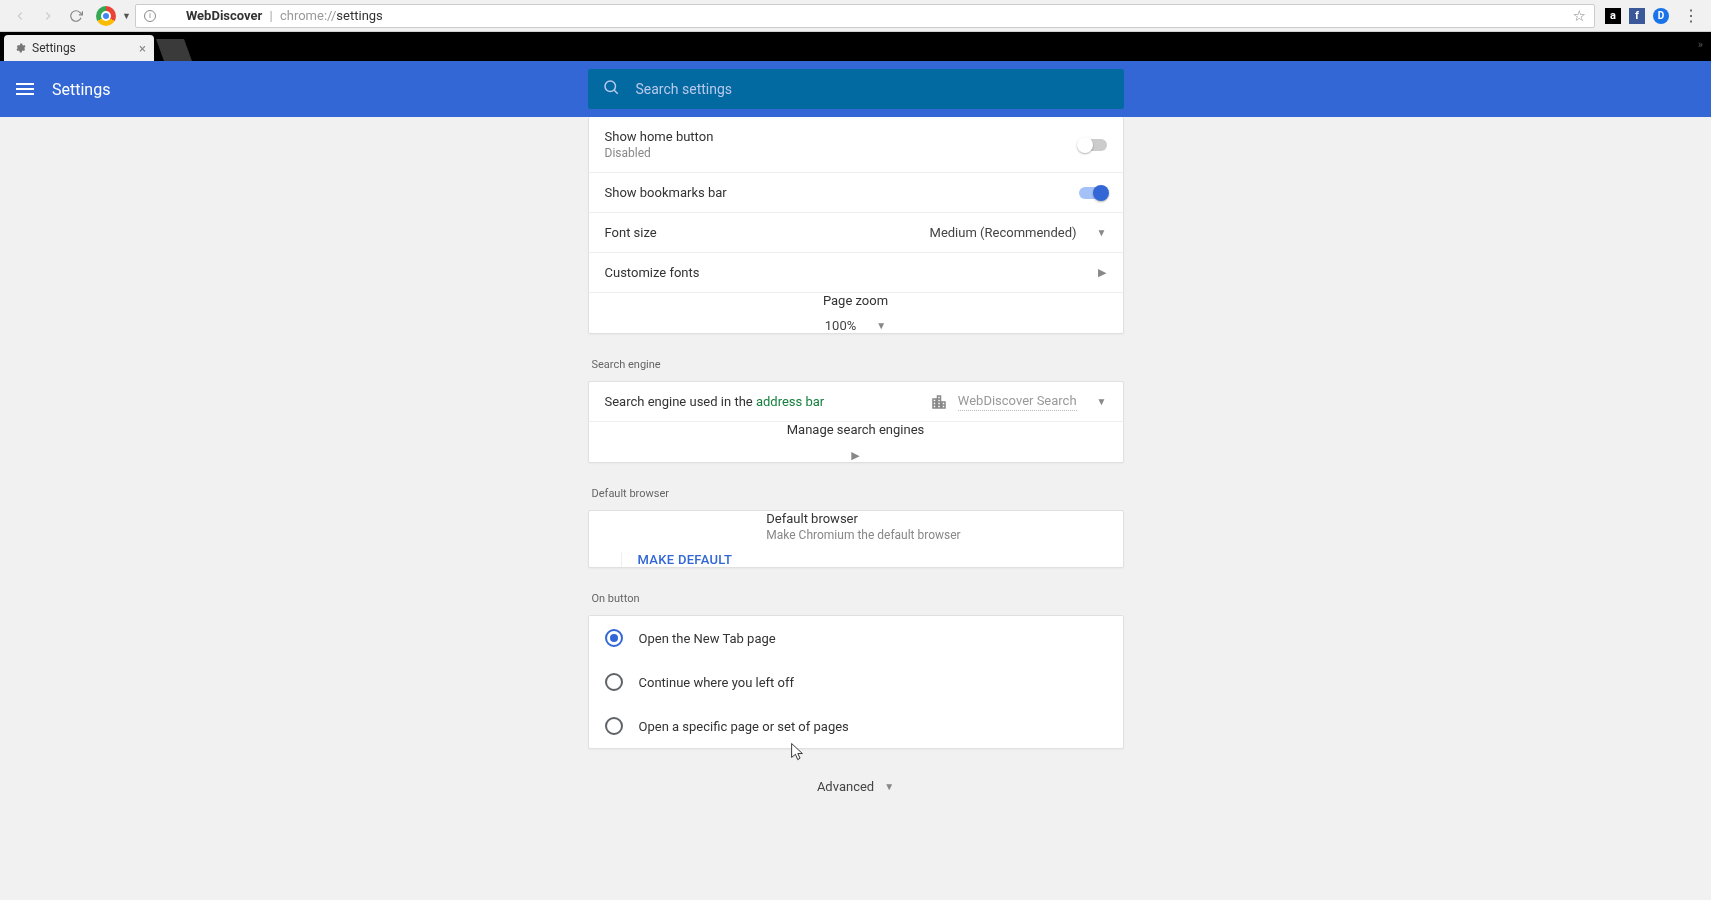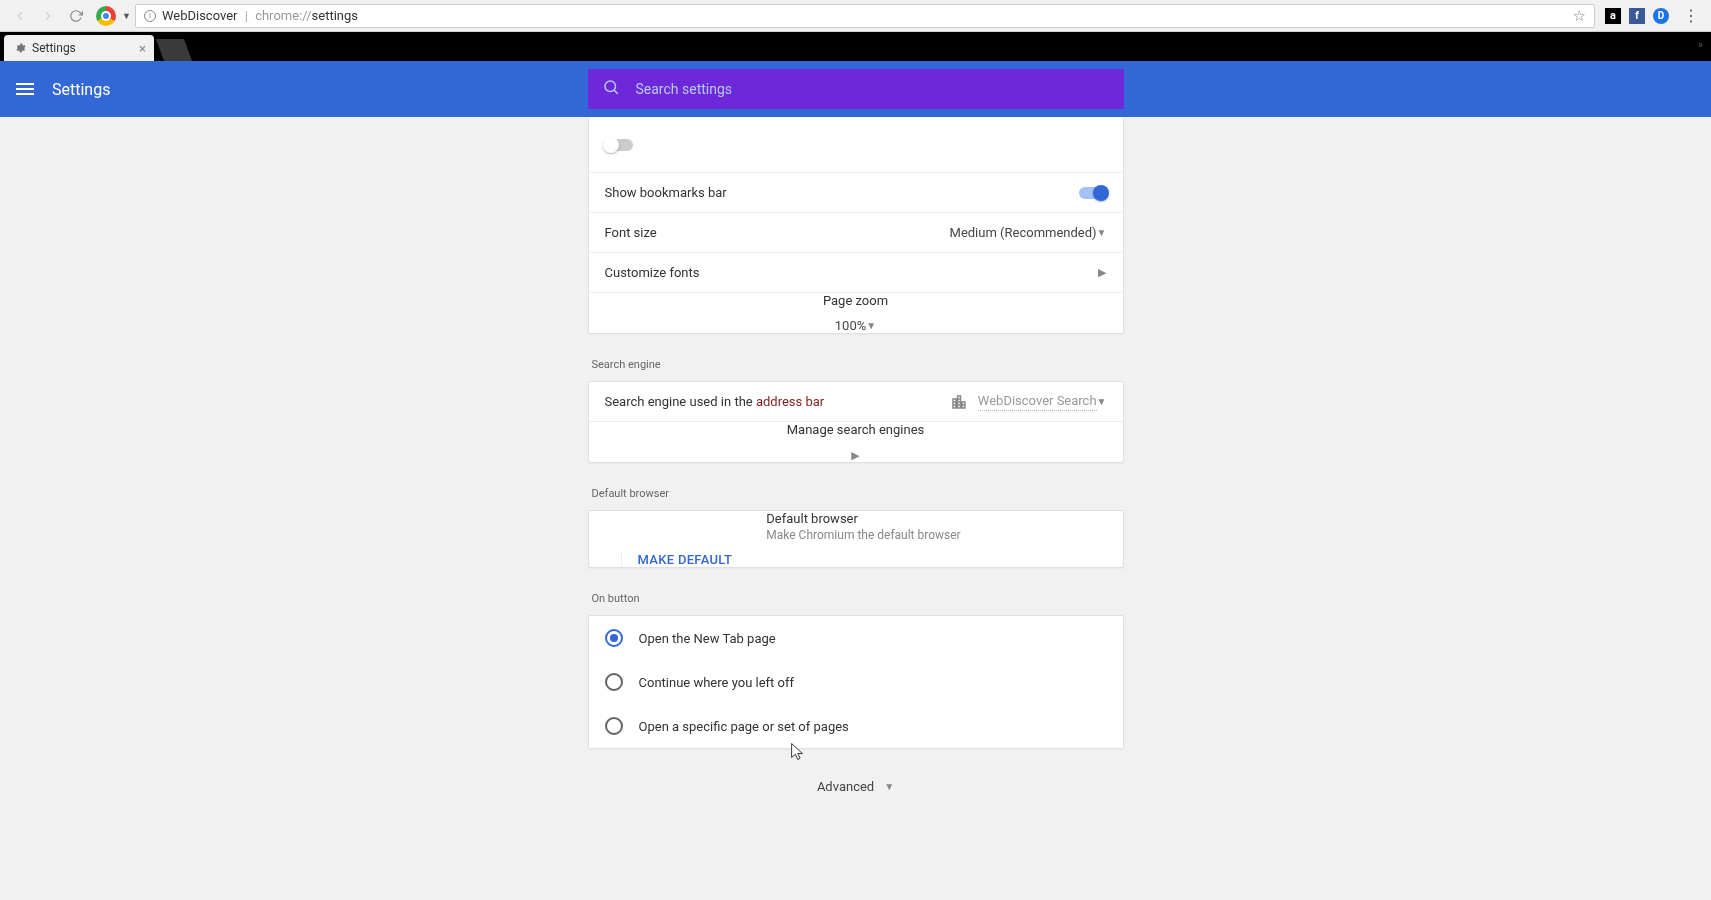--- a/index.html
+++ b/index.html
@@ -7,21 +7,21 @@
 
 
 .browser-chrome { height: 32px; background: #f1f1f1; display: flex; align-items: center; padding: 0 6px; border-bottom: 1px solid #d0d0d0; }
 .nav-btn { width: 24px; height: 24px; display: flex; align-items: center; justify-content: center; color: #888; margin: 0 2px; cursor: pointer; }
 .nav-btn.disabled { color: #ccc; }
 .chrome-icon { width: 20px; height: 20px; margin: 0 6px; border-radius: 50%; background: conic-gradient(#ea4335 0 120deg, #fbbc05 120deg 240deg, #34a853 240deg 360deg); position: relative; }
 .chrome-icon::after { content:''; position:absolute; inset:5px; background:#4285f4; border-radius:50%; border:2px solid #fff; }
 .chrome-drop { font-size: 9px; color: #555; margin-right: 4px; }
 .addr-bar { flex: 1; height: 24px; background: #fff; border: 1px solid #ccc; border-radius: 2px; display: flex; align-items: center; padding: 0 8px; font-size: 13px; color: #333; }
 .addr-info { width: 12px; height: 12px; border-radius: 50%; border: 1px solid #888; display:inline-flex; align-items:center; justify-content:center; font-size:8px; color:#888; margin-right:6px; }
-.addr-text .wd { font-weight: 400; color: #333; }
+.addr-text .wd { font-weight: 700; color: #333; margin-left: 24px; }
 .addr-text .sep { color: #aaa; margin: 0 4px; }
 .addr-text .url-bold { color: #333; }
 .addr-text .url-rest { color: #999; }
 .star-icon { color: #888; font-size: 15px; margin-left: 6px; }
 .ext-icons { display: flex; align-items: center; gap: 8px; margin-left: 10px; }
 .ext-a { width: 16px; height: 16px; background:#000; color:#fff; display:flex;align-items:center;justify-content:center; font-size:11px; font-weight:bold;}
 .ext-fb { width:16px; height:16px; background:#3b5998;color:#fff;display:flex;align-items:center;justify-content:center;font-size:11px;font-weight:bold;}
 .ext-d { width:16px; height:16px; border-radius:50%; background:#1a73e8; color:#fff; display:flex;align-items:center;justify-content:center;font-size:10px;font-weight:bold;}
 .menu-dots { color:#555; font-size:16px; margin: 0 6px; }
 
@@ -31,21 +31,21 @@
 .tab .tab-gear { width:12px;height:12px; margin-right:6px; color:#777;}
 .tab .tab-close { position:absolute; right:8px; color:#888; font-size:13px; }
 .newtab { width: 28px; height: 22px; background: #3a3a3a; margin-left: 6px; transform: skewX(20deg); }
 .tab-strip .chev { position:absolute; right:8px; top:6px; color:#555; font-size:11px;}
 
 
 .settings-header { height: 56px; background: #3367d6; display: flex; align-items: center; color: #fff; position: relative; }
 .menu-icon { margin-left: 16px; display: flex; flex-direction: column; gap: 3px; cursor: pointer; }
 .menu-icon span { width: 18px; height: 2px; background: #fff; }
 .settings-title { margin-left: 18px; font-size: 16px; font-weight: 400; }
-.search-wrap { position: absolute; left: 50%; transform: translateX(-50%); width: 536px; height: 40px; background: #6d28d9; border-radius: 2px; display: flex; align-items: center; padding: 0 14px; }
+.search-wrap { position: absolute; left: 50%; transform: translateX(-50%); width: 536px; height: 40px; background: #0369a1; border-radius: 2px; display: flex; align-items: center; padding: 0 14px; }
 .search-wrap .s-icon { color: #b9c9eb; margin-right: 16px; }
 .search-wrap input { flex:1; background: transparent; border:none; outline:none; color:#fff; font-size:14px; }
 .search-wrap input::placeholder { color: #b9c9eb; }
 
 
 .content { position:absolute; top: 117px; left:0; right:0; bottom:0; background: #f1f1f1; overflow-y: auto; }
 .content-inner { width: 536px; margin: 0 auto; padding-bottom: 60px; }
 
 .card { background: #fff; border: 1px solid #e0e0e0; border-radius: 2px; margin-bottom: 24px; box-shadow: 0 1px 2px rgba(0,0,0,0.04); }
 .row { min-height: 56px; display: flex; align-items: center; padding: 0 16px; border-bottom: 1px solid #eee; font-size: 13px; color: #333; }
@@ -57,28 +57,28 @@
 
 .section-title { font-size: 11px; color: #666; margin: 0 0 10px 4px; }
 
 
 .toggle { width: 28px; height: 12px; background: #ccc; border-radius: 6px; position: relative; cursor: pointer; }
 .toggle::after { content:''; position:absolute; width:16px; height:16px; background:#fff; border-radius:50%; top:-2px; left:-2px; box-shadow:0 1px 2px rgba(0,0,0,0.3); }
 .toggle.on { background: #a4c2f7; }
 .toggle.on::after { background:#3367d6; left: 14px; }
 
 
-.dd { display:flex; align-items:center; color:#444; font-size:13px; cursor:pointer; }
+.dd { display:flex; align-items:center; gap: 20px; color:#444; font-size:13px; cursor:pointer; }
 .dd .arrow { font-size: 10px; color: #888; }
 .dd.locked { color:#999; }
 .dd.locked .dd-text { border-bottom: 1px dotted #bbb; padding-bottom:2px;}
 
 .chev-right { color:#888; font-size:11px; }
 
-.link { color: #7f1d1d; cursor: pointer; }
+.link { color: #15803d; cursor: pointer; }
 
 .make-default-btn { color: #3367d6; font-size: 13px; font-weight: 500; border-left: 1px solid #eee; align-self: stretch; display:flex; align-items:center; padding-left: 16px; margin-left: 16px; cursor:pointer; letter-spacing: 0.3px; }
 
 
 .radio-row { min-height: 44px; display:flex; align-items:center; padding: 0 16px; font-size:13px; color:#333; gap: 16px; cursor:pointer; }
 .radio { width:18px; height:18px; border:2px solid #5f6368; border-radius:50%; position:relative; flex-shrink:0;}
 .radio.selected { border-color:#3367d6; }
 .radio.selected::after { content:''; position:absolute; inset:3px; background:#3367d6; border-radius:50%; }
 
 
@@ -164,20 +164,24 @@
     </span>
     <input type="text" placeholder="Search settings" style="">
   </div>
 </div>
 
 <div class="content">
   <div class="content-inner">
 
     <div class="card first">
       <div class="row">
+        <div class="label">
+          <div>Show home button</div>
+          <div class="sub">Disabled</div>
+        </div>
         <div class="control">
             <div class="toggle"></div>
           </div>
       </div>
       <div class="row row-sm">
         <div class="label">Show bookmarks bar</div>
         <div class="control">
             <div class="toggle on"></div>
           </div>
       </div>

